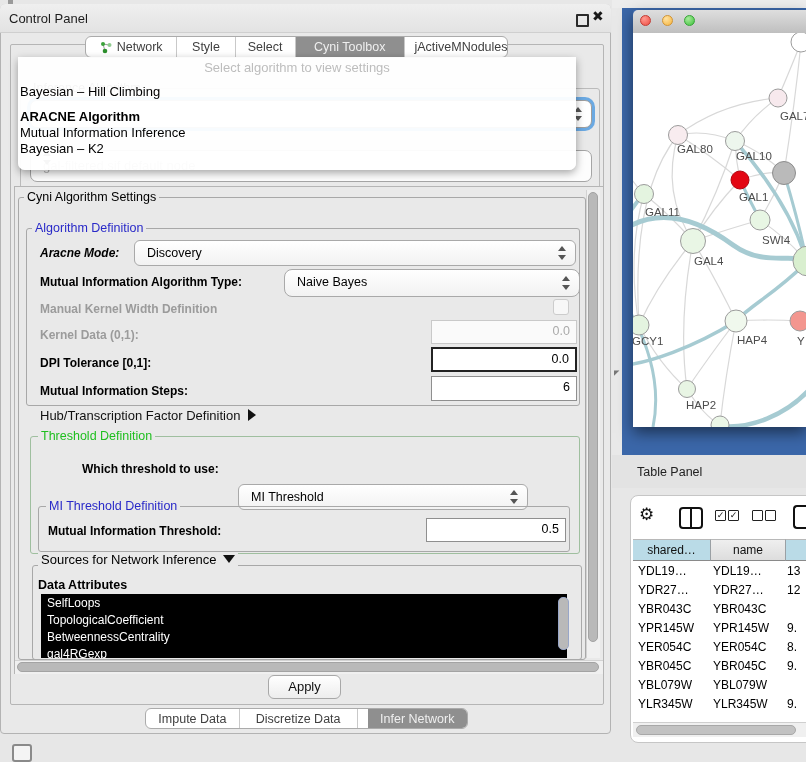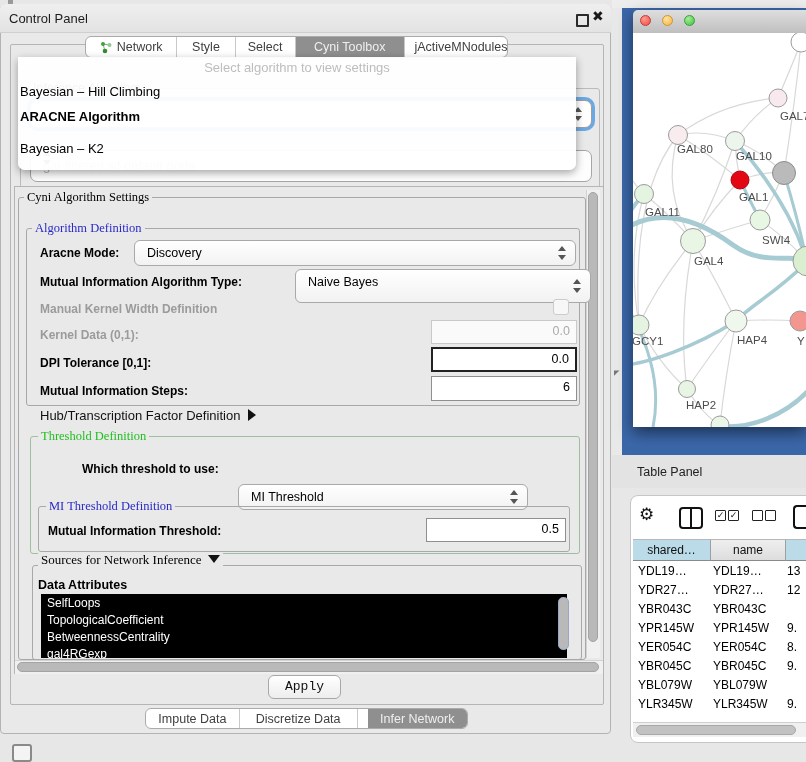--- a/index.html
+++ b/index.html
@@ -34,21 +34,21 @@
   #ghost-combo2 span{position:absolute;left:12px;top:7px;font-size:13px;color:#b3b3b3;white-space:nowrap;}
   
   #popup{left:18px;top:57px;width:558px;height:113px;background:rgba(255,255,255,0.95);
       border-radius:0 0 7px 7px;box-shadow:0 3px 9px rgba(0,0,0,0.35);}
   #popup-placeholder{left:0;top:3px;width:558px;text-align:center;font-size:13px;color:#bdbdbd;}
   .popup-item{position:absolute;left:2px;width:550px;height:16px;font-size:13px;color:#000;white-space:nowrap;}
   .popup-item.bold{font-weight:bold;}
   
   #settings-viewport{left:14px;top:186px;width:590px;height:488px;border:1px solid #b5b5b5;background:#e9e9e9;box-sizing:border-box;}
   .groupbox{position:absolute;border:1px solid #a8a8a8;border-radius:3px;}
-  .grouptitle{position:absolute;font-size:12.5px;background:#e9e9e9;padding:0 3px;white-space:nowrap;font-family:Liberation Serif, serif;}
+  .grouptitle{position:absolute;font-size:12.5px;background:#e9e9e9;padding:0 3px;white-space:nowrap;}
   .lbl{position:absolute;font-size:12px;font-weight:bold;color:#000;white-space:nowrap;}
   .lbl.dis{color:#9b9b9b;}
   .combo{position:absolute;background:linear-gradient(#ffffff,#f2f2f2);border:1px solid #a9a9a9;
       border-radius:6px;box-sizing:border-box;}
   .combo .val{position:absolute;left:12px;top:5px;font-size:12.5px;color:#000;white-space:nowrap;}
   .stepper{position:absolute;right:8px;top:50%;transform:translateY(-50%);width:9px;height:14px;}
   .stepper:before,.stepper:after{content:"";position:absolute;left:0;border-left:4.5px solid transparent;border-right:4.5px solid transparent;}
   .stepper:before{top:0;border-bottom:5px solid #555;}
   .stepper:after{bottom:0;border-top:5px solid #555;}
   .field{position:absolute;background:#fff;box-sizing:border-box;font-size:12.5px;text-align:right;padding:3px 6px 0 0;}
@@ -57,21 +57,21 @@
   .hscroll{left:15px;top:660px;width:588px;height:13px;background:#f0f0f0;border-top:1px solid #d2d2d2;}
   .hthumb{left:17px;top:661.5px;width:582px;height:10px;background:#b9b9b9;border-radius:5px;border:1px solid #a3a3a3;box-sizing:border-box;}
   #kernel-check{left:553px;top:299px;width:14px;height:14px;border:1px solid #cccccc;border-radius:3px;background:#f7f7f7;}
   .tri-right{display:inline-block;width:0;height:0;border-top:6px solid transparent;border-bottom:6px solid transparent;border-left:8px solid #111;margin-left:8px;vertical-align:-1px;}
   .tri-down{display:inline-block;width:0;height:0;border-left:6px solid transparent;border-right:6px solid transparent;border-top:8px solid #111;margin-left:6px;vertical-align:1px;}
   #attr-list{left:41px;top:594px;width:526px;height:64px;background:#000000;overflow:hidden;}
   .attr-item{position:absolute;left:6px;font-size:12px;color:#fff;white-space:nowrap;}
   #attr-scroll{left:558px;top:597px;width:11px;height:53px;background:#b9b9b9;border-radius:5px;border:1px solid #98a6c8;box-sizing:border-box;}
   
   #apply-btn{left:268px;top:675px;width:71px;height:22px;background:linear-gradient(#ffffff,#ededed);
-      border:1px solid #a8a8a8;border-radius:6px;font-size:13px;text-align:center;line-height:21px;font-family:Liberation Mono, monospace;}
+      border:1px solid #a8a8a8;border-radius:6px;font-size:13px;text-align:center;line-height:21px;}
   #subtabbar{left:145px;top:708px;width:323px;height:21px;background:#fff;border:1px solid #ababab;border-radius:6px;
       display:flex;overflow:hidden;box-sizing:border-box;}
   
   #top-strip{left:612px;top:0;width:194px;height:8px;background:#ededed;}
   #gap-strip{left:612px;top:8px;width:10px;height:754px;background:#e9e9e9;}
   #splitter-grip{left:614px;top:370px;width:5px;height:6px;color:#777;font-size:7px;line-height:6px;}
   #net-panel{left:622px;top:8px;width:184px;height:447px;background:#3b67a9;}
   #net-window{left:633px;top:10px;width:173px;height:417px;box-shadow:0 6px 14px rgba(0,0,0,0.5);}
   .tlight{position:absolute;top:15px;width:11px;height:11px;border-radius:50%;box-sizing:border-box;}
   #tl-red{left:640px;background:radial-gradient(circle at 35% 30%,#ff9a90,#ee4d43);border:1px solid #c33b33;}
@@ -138,43 +138,44 @@
   </div>
 <div class="abs" id="ghost-combo2">
   <span>gal-filtered.sif default node</span>
   <span class="stepper"></span>
 </div>
 
 <div class="abs" id="popup">
   <div class="abs" id="popup-placeholder">Select algorithm to view settings</div>
 <div class="popup-item" style="top: 20px; margin-top: 7px;">Bayesian – Hill Climbing</div>
     <div class="popup-item bold" style="top: 52px;">ARACNE Algorithm</div>
+    <div class="popup-item" style="top: 68px;">Mutual Information Inference</div>
     <div class="popup-item" style="top: 84px;">Bayesian – K2</div>
   </div>
 
 <div class="abs" id="settings-viewport"></div>
 <div class="abs vscroll"></div>
 <div class="abs vthumb"></div>
 <div class="abs hscroll"></div>
 <div class="abs hthumb"></div>
 
 <div class="abs groupbox" style="left:18px;top:197px;width:566px;height:461px;"></div>
 <div class="abs grouptitle" style="left:24px;top:190px;color:#000;">Cyni Algorithm Settings</div>
 
 <div class="abs groupbox" style="left:26px;top:228px;width:552px;height:176px;"></div>
 <div class="abs grouptitle" style="left:32px;top:221px;color:#2929c8;">Algorithm Definition</div>
 
-<div class="abs lbl" style="left:40px;top:246px;">Aracne Mode:</div>
+<div class="abs lbl" style="left:40px;top:246px;font-style:italic;">Aracne Mode:</div>
 <div class="abs combo" style="left:134px;top:240px;width:442px;height:26px;">
   <span class="val">Discovery</span>
   <span class="stepper"></span>
 </div>
 
 <div class="abs lbl" style="left:40px;top:275px;">Mutual Information Algorithm Type:</div>
-<div class="abs combo" style="left:295px;top:269px;width:296px;height:34px;">
+<div class="abs combo" style="left:284px;top:269px;width:296px;height:28px;border-radius:8px;">
   <span class="val">Naive Bayes</span>
   <span class="stepper"></span>
 </div>
 
 <div class="abs lbl dis" style="left:40px;top:302px;">Manual Kernel Width Definition</div>
 <div class="abs" id="kernel-check"></div>
 
 <div class="abs lbl dis" style="left:40px;top:328px;">Kernel Data (0,1):</div>
 <div class="abs field" style="left:431px;top:320px;width:146px;height:24px;border:1px solid #c9c9c9;background:#fafafa;color:#aaa;">0.0</div>
 

